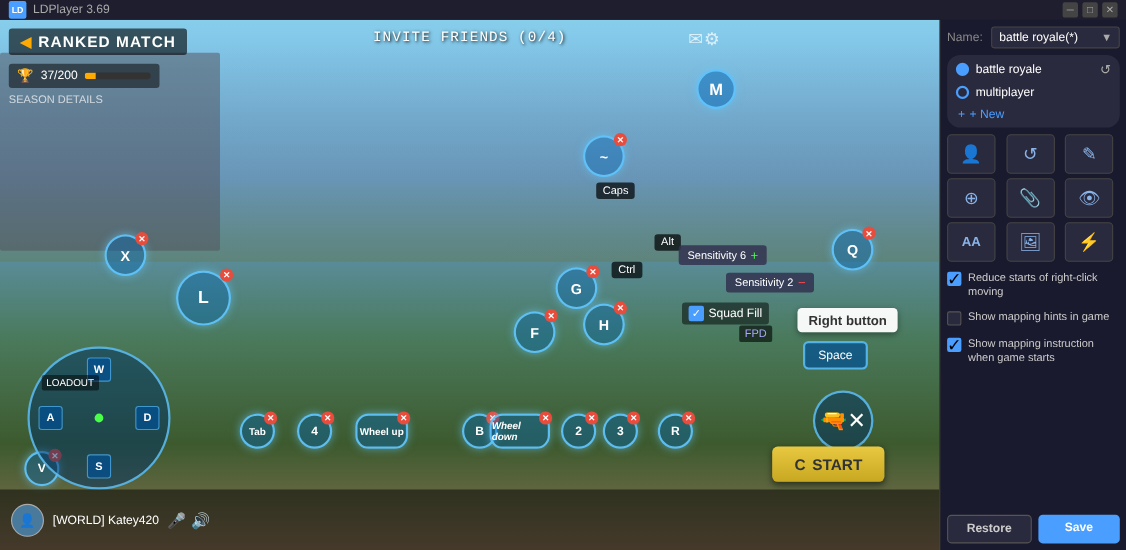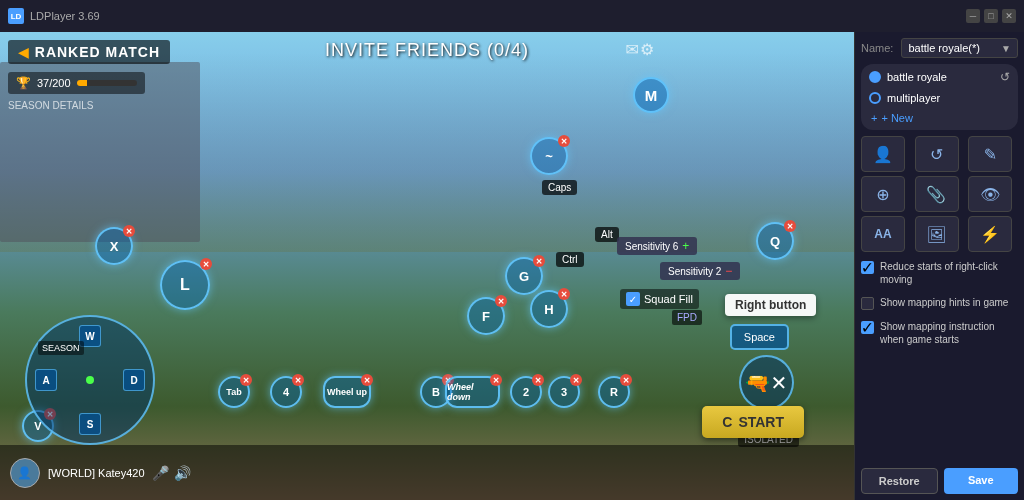--- a/index.html
+++ b/index.html
@@ -8,21 +8,21 @@
       height: 500px;
       overflow: hidden;
       font-family: Arial, sans-serif;
       background: #1a1a2e;
       display: flex;
       flex-direction: column;
     }
 
     
     .titlebar {
-      height: 32px;
+      height: 18px;
       background: #1e1e2e;
       display: flex;
       align-items: center;
       padding: 0 8px;
       gap: 6px;
       flex-shrink: 0;
     }
     .titlebar-logo {
       width: 16px; height: 16px;
       background: #4a9eff;
@@ -127,23 +127,24 @@
       color: rgba(255,255,255,0.7);
       font-size: 10px;
     }
 
     .invite-friends {
       position: absolute;
       top: 8px;
       left: 50%;
       transform: translateX(-50%);
       color: white;
-      font-size: 18px;
+      font-size: 13px;
       letter-spacing: 1px;
       text-shadow: 1px 1px 3px black;
+      font-family: Liberation Mono, monospace;
     }
 
     
     .key-circle {
       position: absolute;
       width: 38px; height: 38px;
       border-radius: 50%;
       border: 2px solid rgba(100,200,255,0.9);
       background: rgba(0,100,180,0.4);
       display: flex; align-items: center; justify-content: center;
@@ -672,21 +673,21 @@
         </div>
       <div class="wasd-dot"></div>
       <div class="wasd-key wasd-s">
           <span>S</span>
         </div>
       <div class="wasd-key wasd-d">
           <span>D</span>
         </div>
     </div>
 
-    <div style="position:absolute; bottom:145px; left:38px; color:white; font-size:9px; background:rgba(0,0,0,0.5); padding:2px 4px; border-radius:2px;">SEASON</div>
+    <div style="position:absolute; bottom:145px; left:38px; color:white; font-size:9px; background:rgba(0,0,0,0.5); padding:2px 4px; border-radius:2px;">LOADOUT</div>
 
     <div class="bottom-hud">
       <div class="hud-avatar">👤</div>
       <span class="hud-name">[WORLD] Katey420</span>
       <div class="hud-icons">
         <span class="hud-icon">🎤</span>
         <span class="hud-icon">🔊</span>
       </div>
     </div>
   </div>

